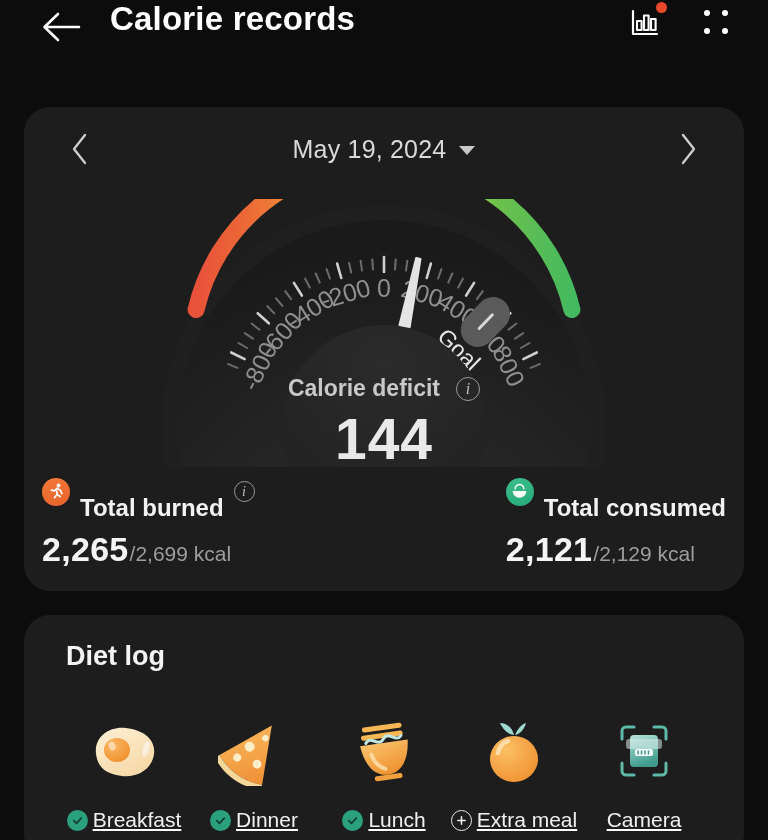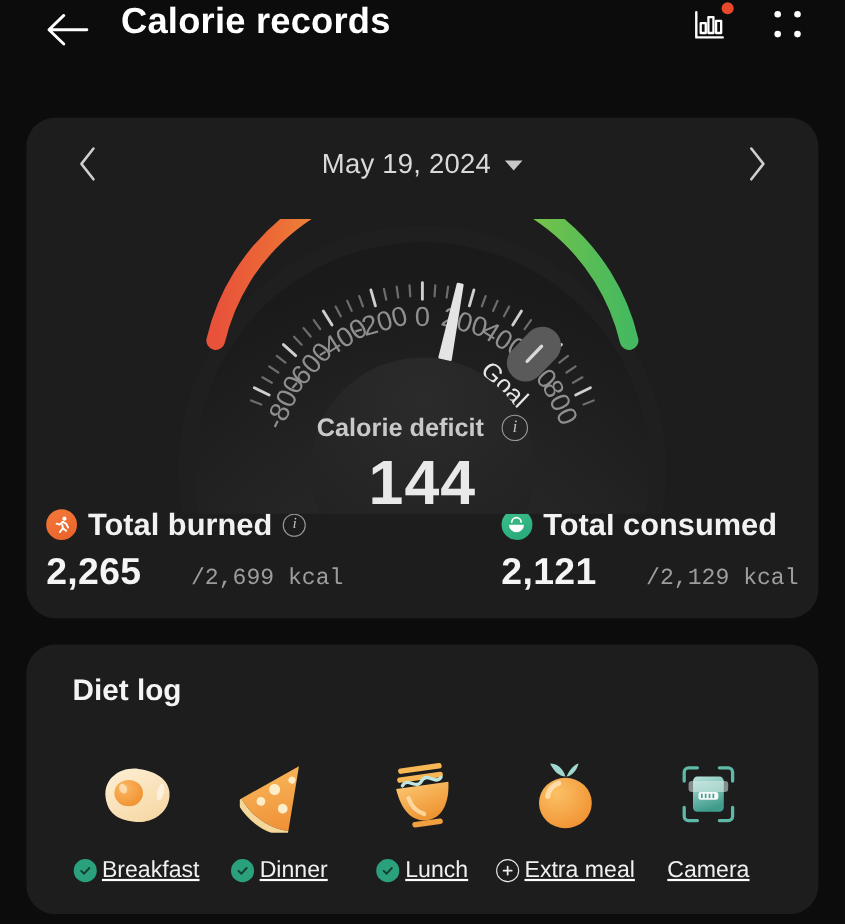--- a/index.html
+++ b/index.html
@@ -165,43 +165,42 @@
     width:28px; height:28px;
     border-radius:50%;
     display:flex;
     align-items:center;
     justify-content:center;
     flex:0 0 auto;
   }
   .total-badge.burn { background:linear-gradient(160deg,#f4793a,#e9622a); }
   .total-badge.eat  { background:linear-gradient(160deg,#3ec08d,#25a778); }
   .total-name {
-    font-size:28px;
+    font-size:24px;
     font-weight:bold;
     color:#f2f2f2;
     white-space:nowrap;
+    margin-top:33px;
   }
   .total-numbers {
     margin-top:8px;
     white-space:nowrap;
     display:flex;
     align-items:baseline;
-    gap:44px;
   }
   .total-main {
     font-size:34px;
     font-weight:bold;
     color:#f5f5f5;
     letter-spacing:.3px;
   }
   .total-sub {
     font-size:21px;
     color:#9d9d9d;
     margin-left:1px;
-    font-family:Liberation Mono, monospace;
   }
 
   
   .diet-title {
     font-size:27px;
     font-weight:bold;
     color:#f4f4f4;
     padding:0 0 0 42px;
   }
   .meals {

